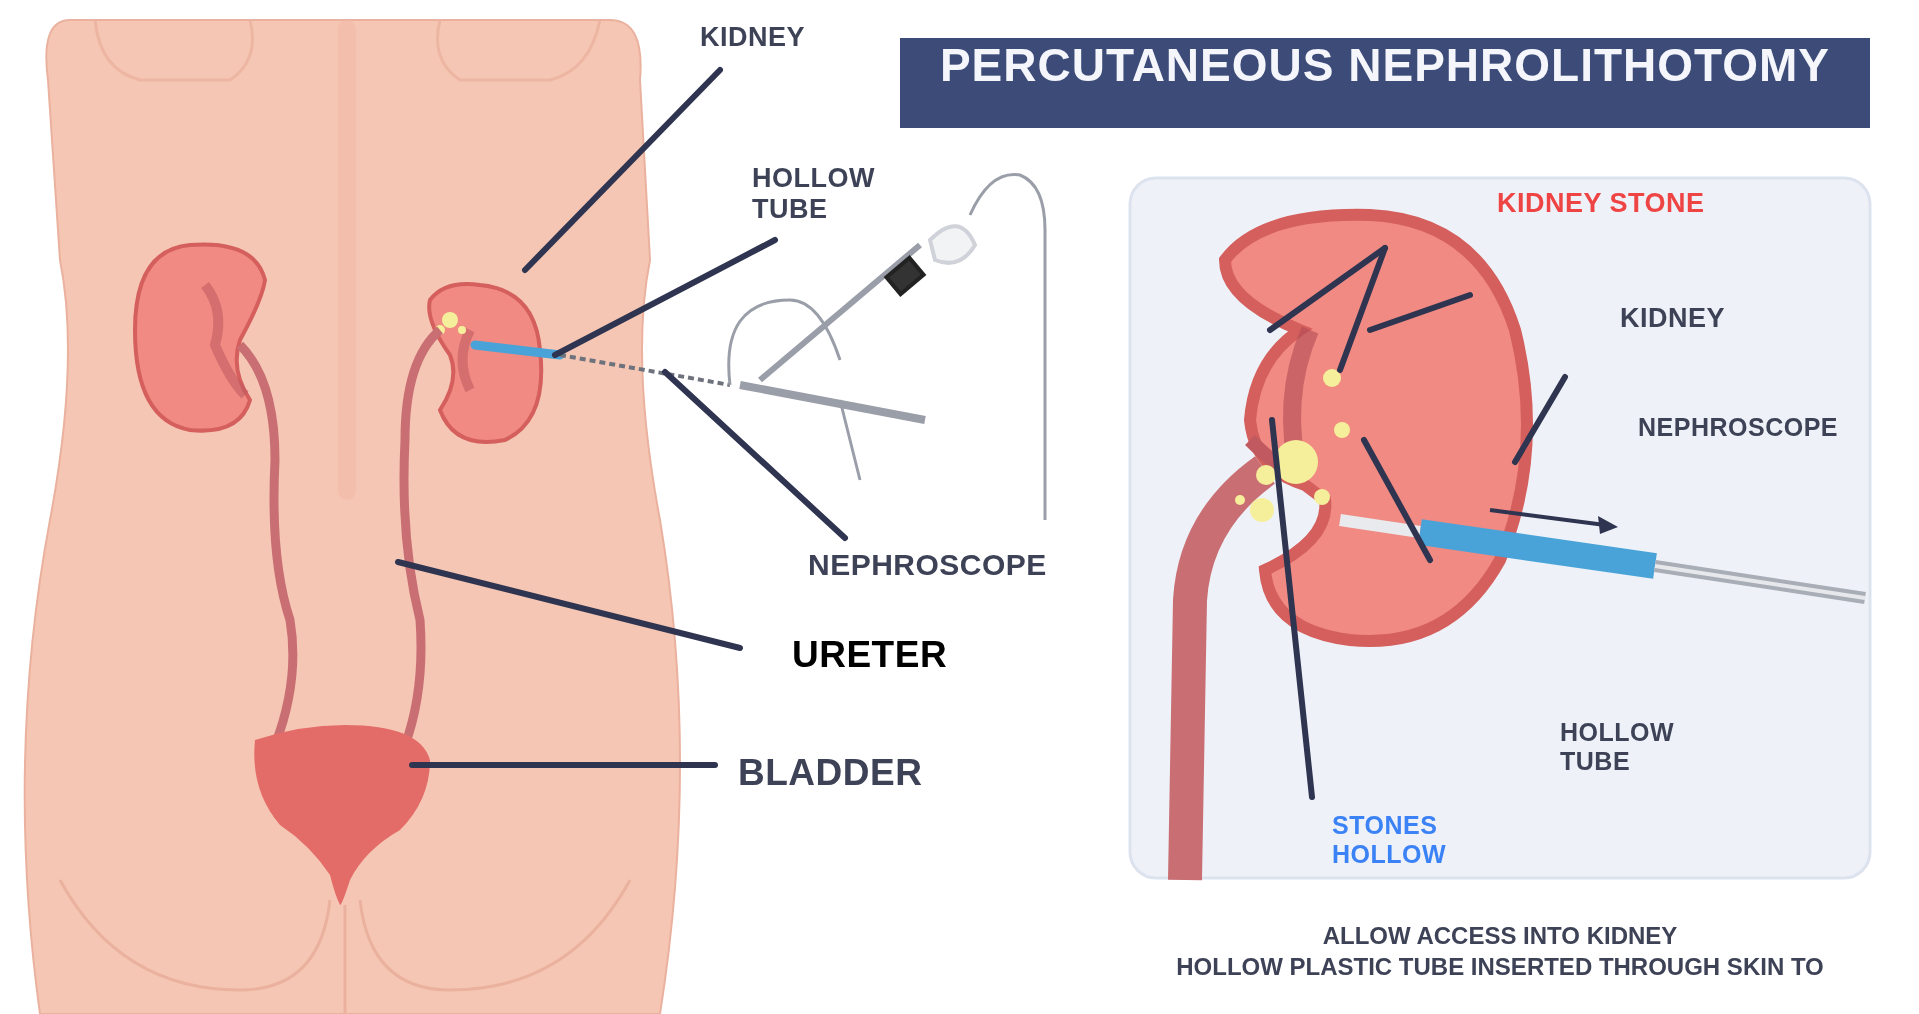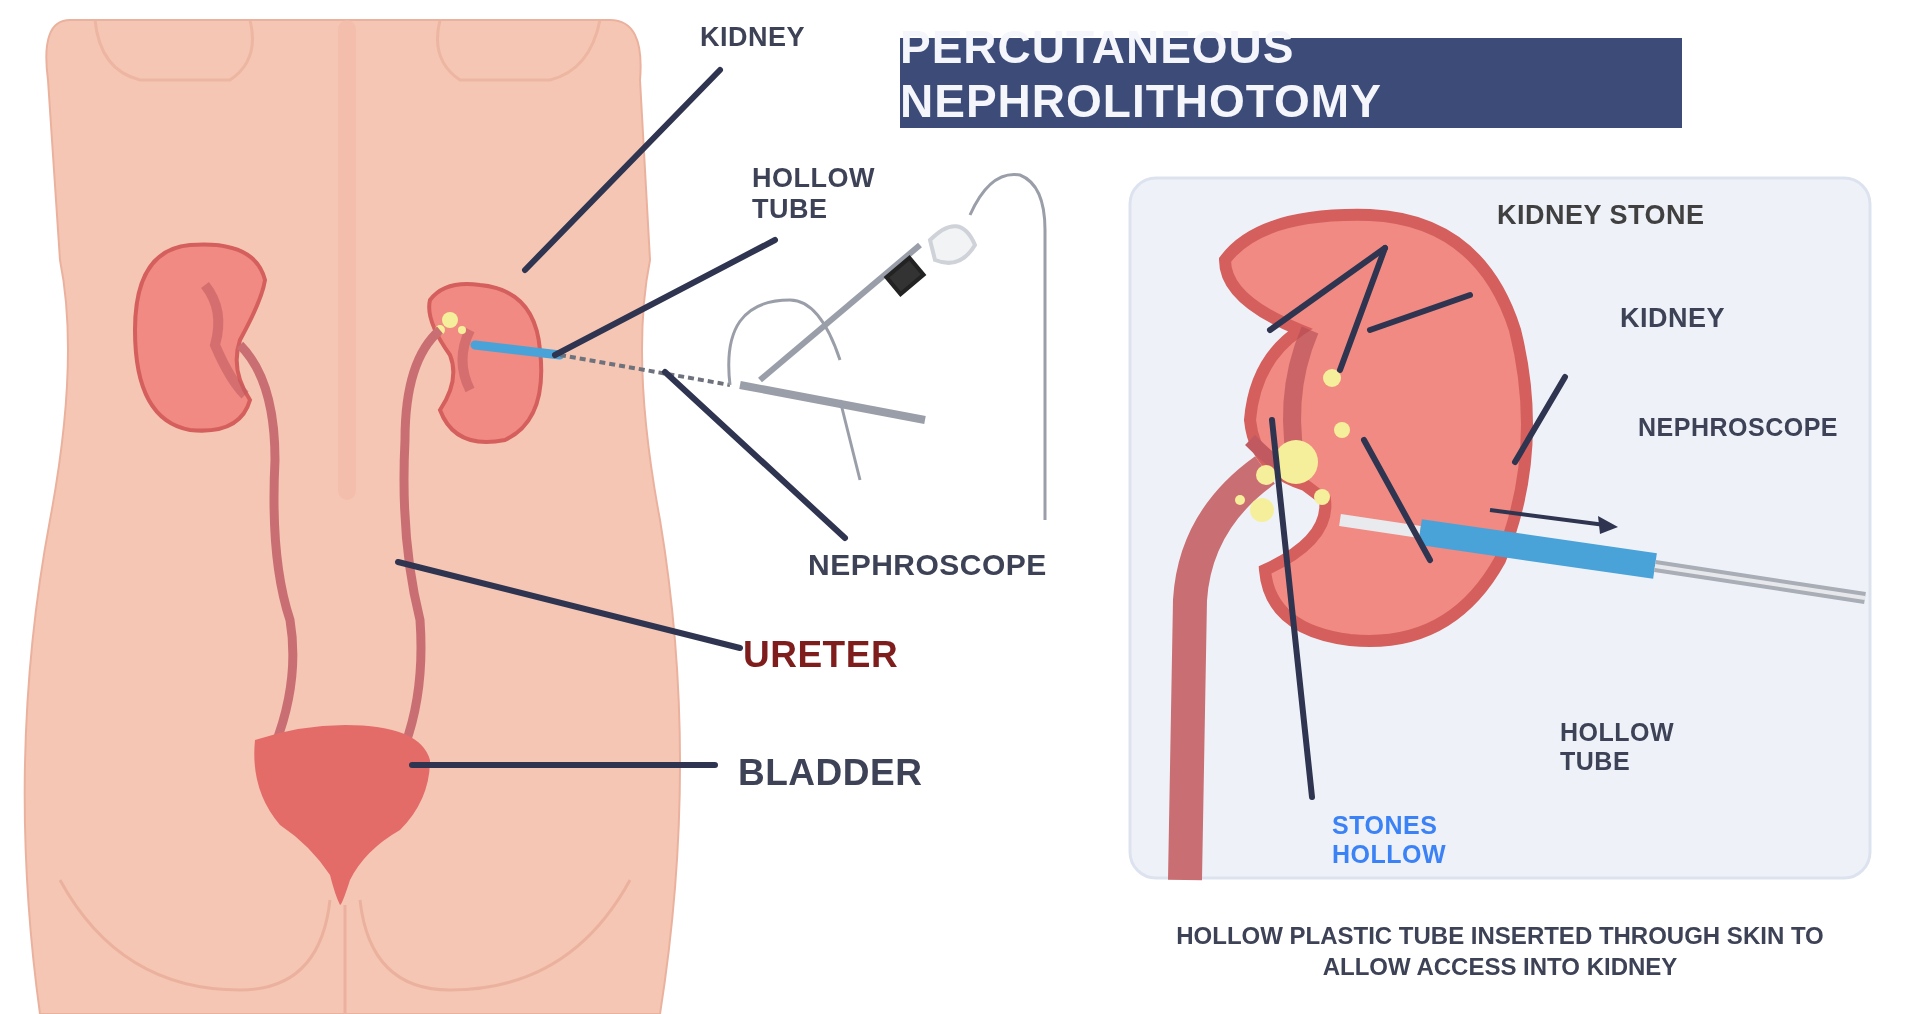--- a/index.html
+++ b/index.html
@@ -1,20 +1,20 @@
 <!DOCTYPE html>
 <html><head>
   <meta charset="utf-8">
   <style>
     html, body { margin:0; padding:0; background:#ffffff; }
     body { width:1919px; height:1014px; position:relative; overflow:hidden;
            font-family:"Liberation Sans", "DejaVu Sans", sans-serif; }
     #stage { position:absolute; left:0; top:0; width:1919px; height:1014px; }
-    .title-banner { position:absolute; left:900px; top:38px; width:782px; height:90px;
-                    background:#3c4b78; display:flex; align-items:flex-end; justify-content:center; }
+    .title-banner { position:absolute; left:900px; top:38px; width:970px; height:90px;
+                    background:#3c4b78; display:flex; align-items:flex-start; justify-content:center; }
     .title-text { color:#f4f6fb; font-weight:700; font-size:46px; letter-spacing:1px; }
     .lbl { position:absolute; color:#3d4256; font-weight:700; letter-spacing:0.5px; line-height:1.15; }
     .caption { position:absolute; left:1110px; top:920px; width:780px; text-align:center;
                color:#3d4256; font-weight:700; font-size:24px; line-height:1.3; }
   </style>
 </head>
 <body>
 
 <div id="stage">
   <svg id="art" width="1919" height="1014" viewBox="0 0 1919 1014" xmlns="http://www.w3.org/2000/svg">
@@ -109,42 +109,42 @@
       <div class="lbl" style="left: 700px; top: 22px; font-size: 27px; color: rgb(61, 66, 86);">
         <div>KIDNEY</div>
       </div>
       <div class="lbl" style="left: 752px; top: 163px; font-size: 27px; color: rgb(61, 66, 86);">
         <div>HOLLOW</div>
         <div>TUBE</div>
       </div>
       <div class="lbl" style="left: 808px; top: 548px; font-size: 30px; color: rgb(61, 66, 86);">
         <div>NEPHROSCOPE</div>
       </div>
-      <div class="lbl" style="left: 743px; top: 634px; font-size: 37px; color: #7f1d1d;">
+      <div class="lbl" style="left: 792px; top: 634px; font-size: 37px; color: #000000;">
         <div>URETER</div>
       </div>
       <div class="lbl" style="left: 738px; top: 752px; font-size: 37px; color: rgb(61, 66, 86);">
         <div>BLADDER</div>
       </div>
-      <div class="lbl" style="left: 1497px; top: 200px; font-size: 27px; color: #404040;">
+      <div class="lbl" style="left: 1497px; top: 188px; font-size: 27px; color: #ef4444;">
         <div>KIDNEY STONE</div>
       </div>
       <div class="lbl" style="left: 1620px; top: 303px; font-size: 27px; color: rgb(61, 66, 86);">
         <div>KIDNEY</div>
       </div>
       <div class="lbl" style="left: 1638px; top: 413px; font-size: 25px; color: rgb(61, 66, 86);">
         <div>NEPHROSCOPE</div>
       </div>
       <div class="lbl" style="left: 1560px; top: 718px; font-size: 25px; color: rgb(61, 66, 86);">
         <div>HOLLOW</div>
         <div>TUBE</div>
       </div>
       <div class="lbl" style="left: 1332px; top: 811px; font-size: 25px; color: #3b82f6;">
         <div>STONES</div>
         <div>HOLLOW</div>
       </div>
     </div>
 
   <div class="caption">
+    <div>ALLOW ACCESS INTO KIDNEY</div>
     <div>HOLLOW PLASTIC TUBE INSERTED THROUGH SKIN TO</div>
-    <div>ALLOW ACCESS INTO KIDNEY</div>
   </div>
 </div>
 
 </body></html>

